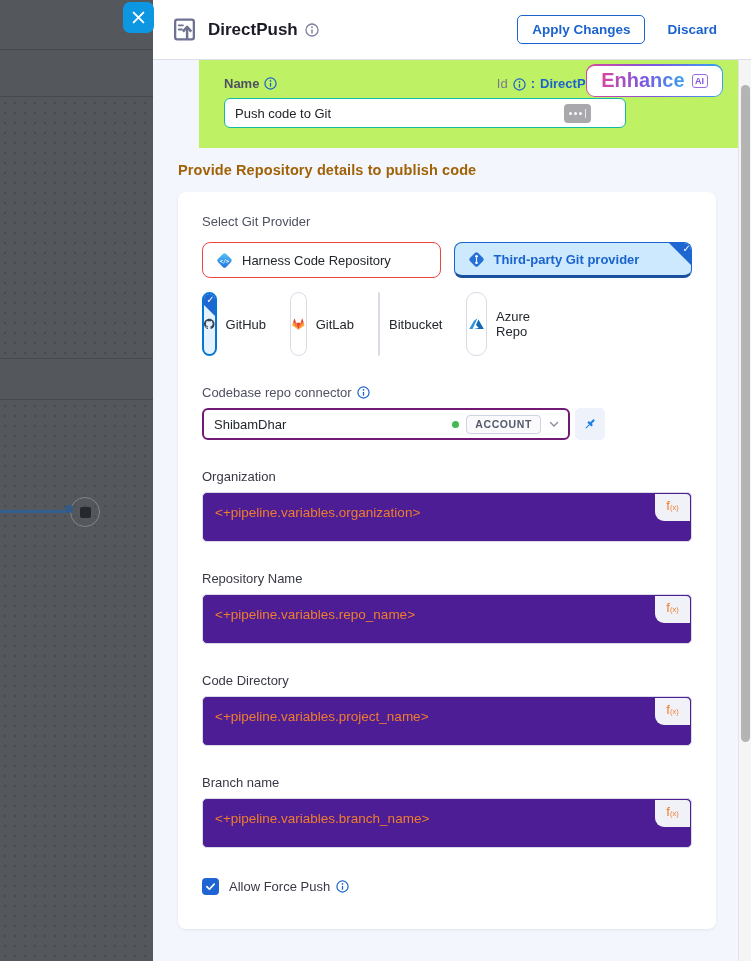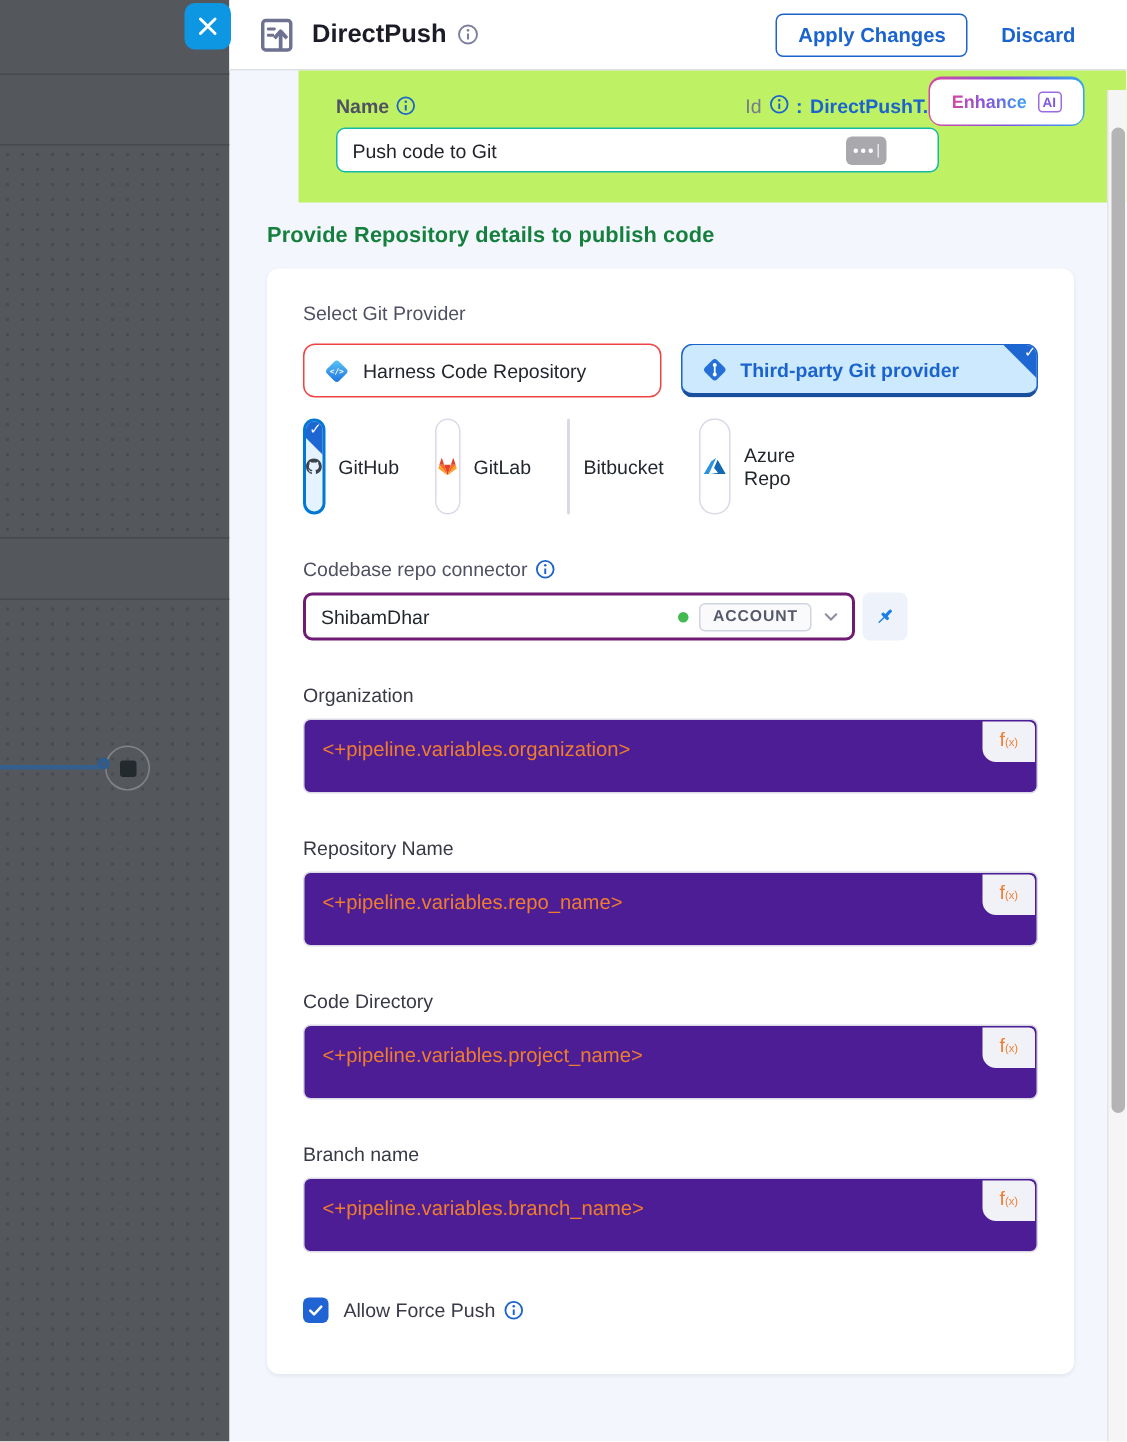--- a/index.html
+++ b/index.html
@@ -23,58 +23,58 @@
     border:3px solid #2e5c8e; border-radius:50%; background:#54575c; z-index:2; }
   .node-end { position:absolute; left:70px; top:497px; width:30px; height:30px;
     border:1.5px solid #83858a; border-radius:50%; display:flex; align-items:center; justify-content:center; }
   .end-square { width:11px; height:11px; background:#24292e; border-radius:2px; }
   .close-btn { position:absolute; left:123px; top:2px; width:31px; height:31px;
     background:#0d96e2; border:none; border-radius:7px; color:#fff; cursor:pointer;
     display:flex; align-items:center; justify-content:center; z-index:3; }
 
   
   .panel { position:absolute; left:153px; top:0; width:598px; height:961px; background:#f3f6fc; }
-  .panel-header { position:relative; height:47px; background:#fff; border-bottom:1px solid #dcdfe8;
+  .panel-header { position:relative; height:60px; background:#fff; border-bottom:1px solid #dcdfe8;
     display:flex; align-items:center; padding:0 20px 0 18px; }
   .step-title { font-size:17px; font-weight:bold; color:#1c1c28; margin:0 7px 0 10px; }
   .header-spacer { flex:1; }
   .btn-apply { background:#fff; border:1px solid #1b63cd; border-radius:5px; color:#1b63cd;
     font-size:13.5px; font-weight:600; padding:6px 14px; cursor:pointer;
     font-family:"Liberation Sans",sans-serif; }
   .btn-discard { background:none; border:none; color:#1b63cd; font-size:13.5px; font-weight:600;
     margin:0 14px 0 22px; cursor:pointer; font-family:"Liberation Sans",sans-serif; }
 
   .info-icon { display:inline-block; vertical-align:-2px; }
 
   
   .name-section { position:relative; background:#bef264; padding:16px 28px 20px 25px; height:88px;margin-left:46px; }
   .name-row { width:402px; display:flex; align-items:center; justify-content:space-between; margin-bottom:7px; }
   .name-label { font-size:13px; color:#4f5162; font-weight:600; display:flex; align-items:center; gap:5px; }
-  .id-group { font-size:13px; color:#77798c; display:flex; align-items:flex-start; gap:5px; }
+  .id-group { font-size:13px; color:#77798c; display:flex; align-items:flex-end; gap:5px; }
   .id-value { color:#1b63cd; font-weight:600; }
   .name-input { position:relative; width:402px; height:30px; background:#fff; border:1px solid #14b8a6;
     border-radius:6px; display:flex; align-items:center; padding:0 10px; font-size:13px; color:#22222a; }
   .edit-ellipsis { position:absolute; right:34px; top:5px; width:27px; height:19px; background:#a8a8ad;
     border-radius:4px; display:flex; align-items:center; justify-content:center; gap:2px; cursor:pointer; }
   .edit-ellipsis i { width:3px; height:3px; background:#fff; border-radius:50%; }
   .edit-ellipsis b { width:1.5px; height:9px; background:#e8e8e8; margin-left:1px; }
   .enhance-btn { position:absolute; top:4px; right:28px; height:33px;
     background:linear-gradient(90deg,#d8479f,#7d57e0,#36a3f0); padding:1.5px; border-radius:9px;
     border:none; cursor:pointer; }
   .enhance-inner { background:#fff; border-radius:7.5px; height:100%; display:flex; align-items:center;
     gap:7px; padding:0 14px; }
-  .enhance-text { font-size:12px; font-weight:bold;
+  .enhance-text { font-size:20px; font-weight:bold;
     background:linear-gradient(90deg,#d8479f,#7d57e0,#36a3f0);
     -webkit-background-clip:text; background-clip:text; color:transparent; }
   .ai-badge { font-size:9px; font-weight:bold; color:#7d57e0; border:1.3px solid #9b6ce0;
     border-radius:3px; padding:1px 2.5px; }
 
   
   .content { padding:14px 35px 0 25px; }
-  .section-heading { font-size:14.5px; font-weight:600; color:#15803d; letter-spacing:.1px; }
+  .section-heading { font-size:14.5px; font-weight:600; color:#a16207; letter-spacing:.1px; }
   .card { background:#fff; border-radius:8px; box-shadow:0 1px 3px rgba(40,41,61,.08);
     margin-top:14px; padding:22px 24px 34px 24px; }
   .field-label { font-size:13px; color:#383946; margin-bottom:8px; display:flex; align-items:center; gap:5px; }
   .muted-label { color:#4f5162; }
 
   
   .tab-row { display:flex; gap:13px; margin-top:13px; }
   .gp-tab { position:relative; width:240px; height:36px; background:#fff; border:1px solid #ef4444;
     border-radius:8px; display:flex; align-items:center; gap:8px; padding:0 12px; font-size:13px;
     color:#22272d; cursor:pointer; overflow:hidden; }

